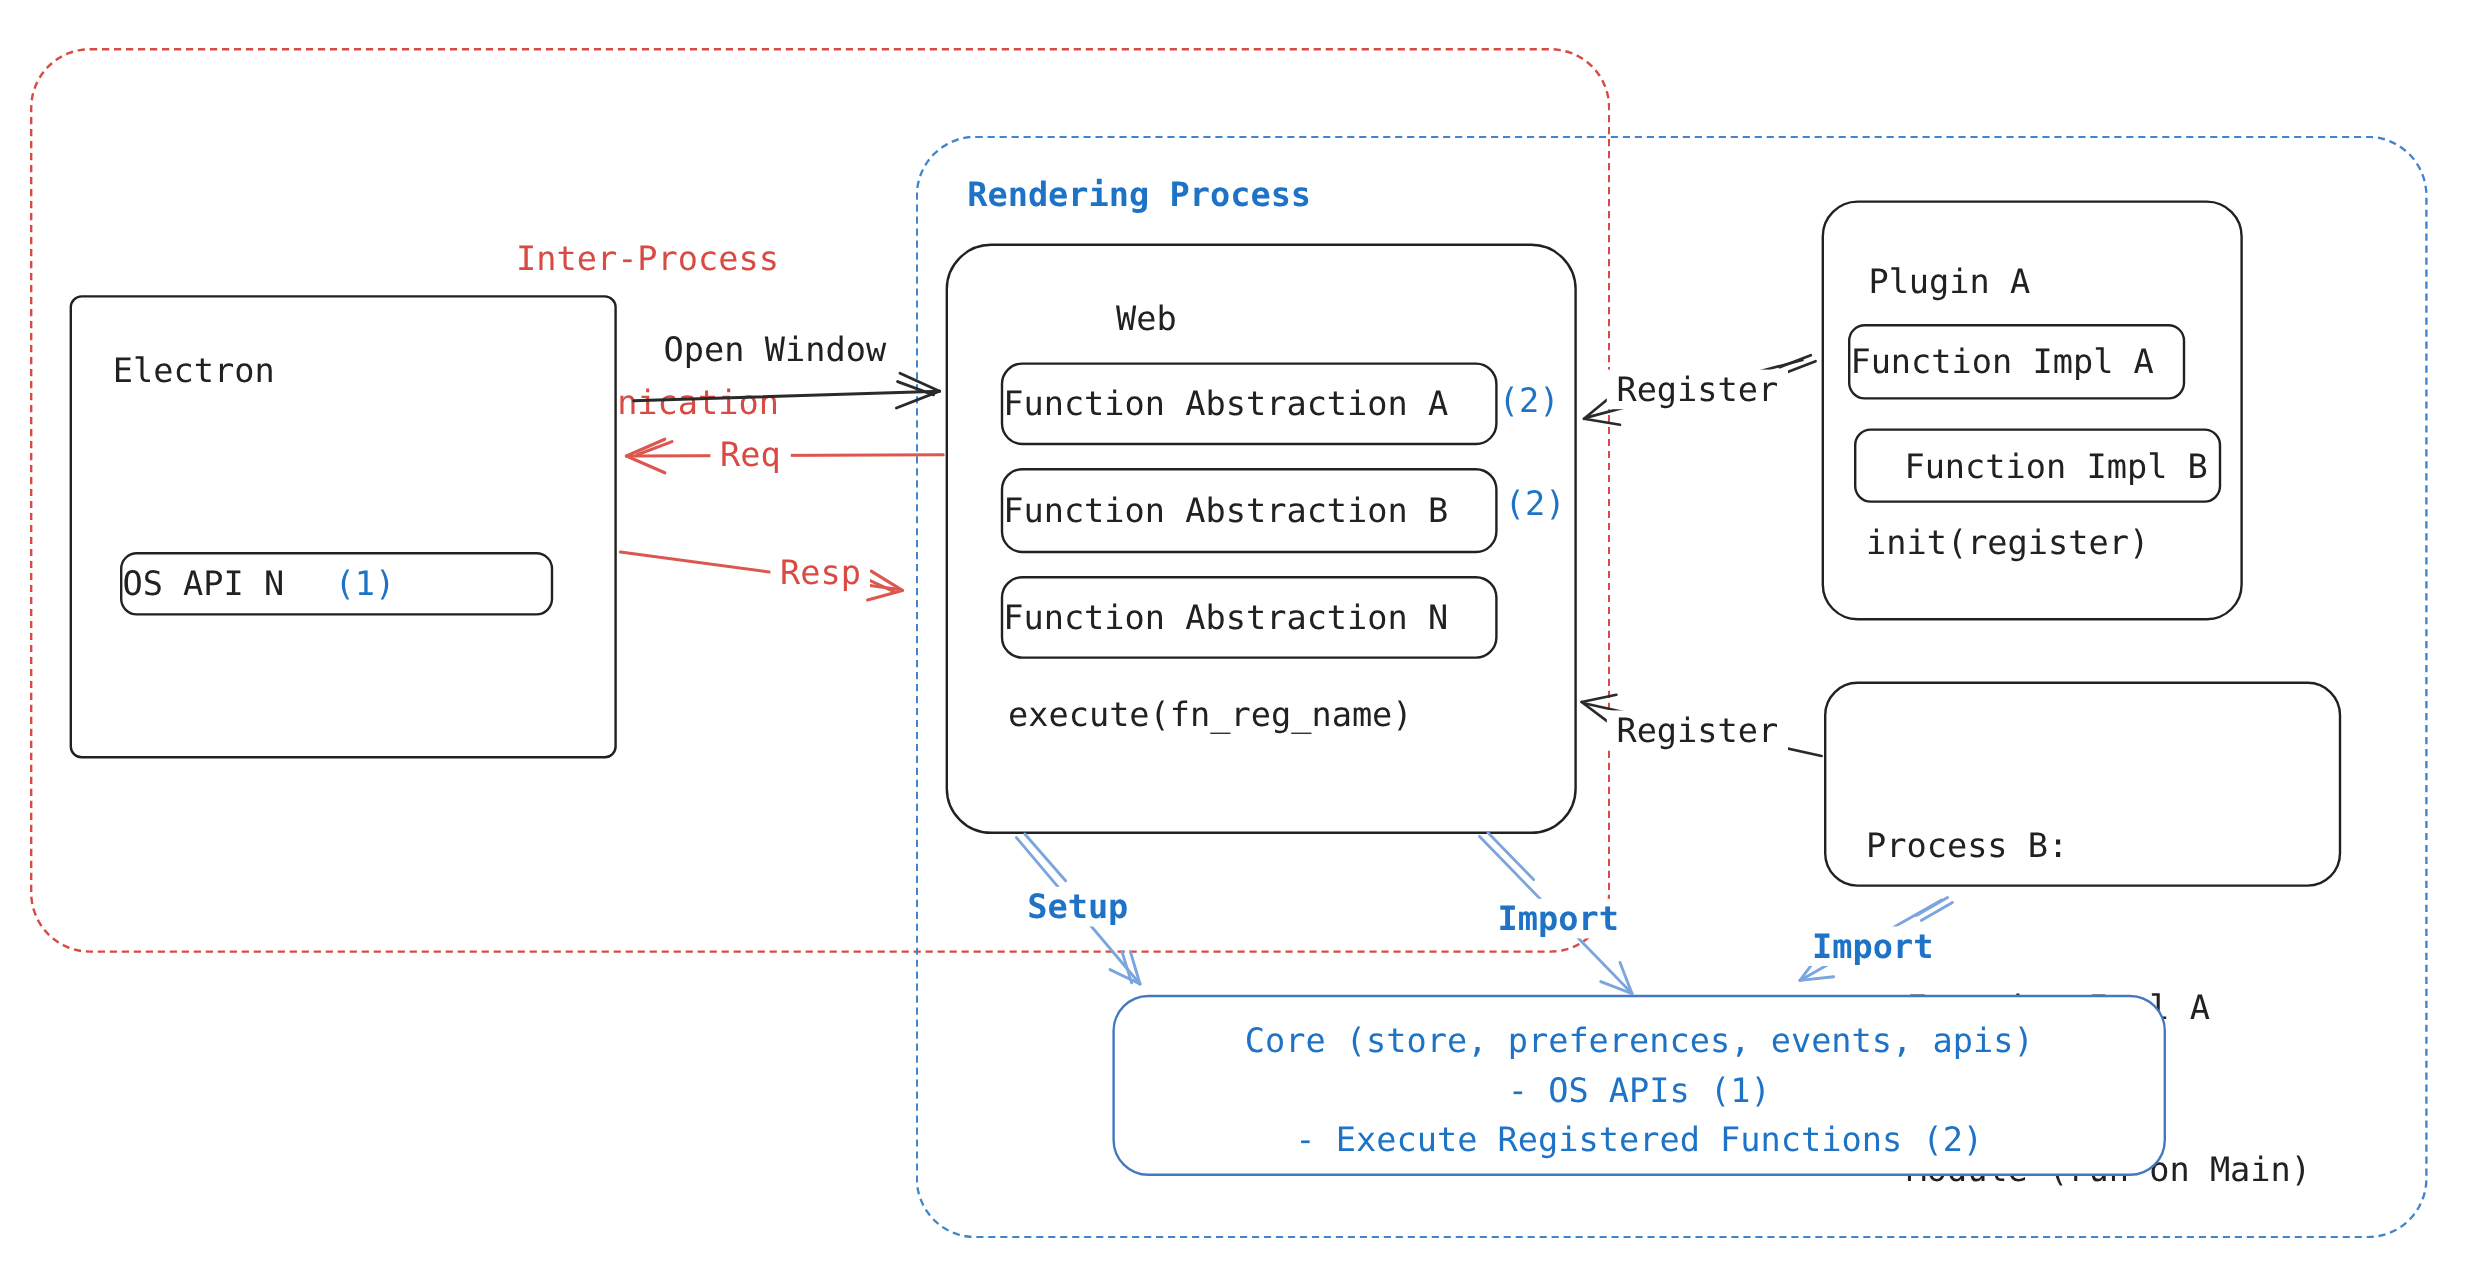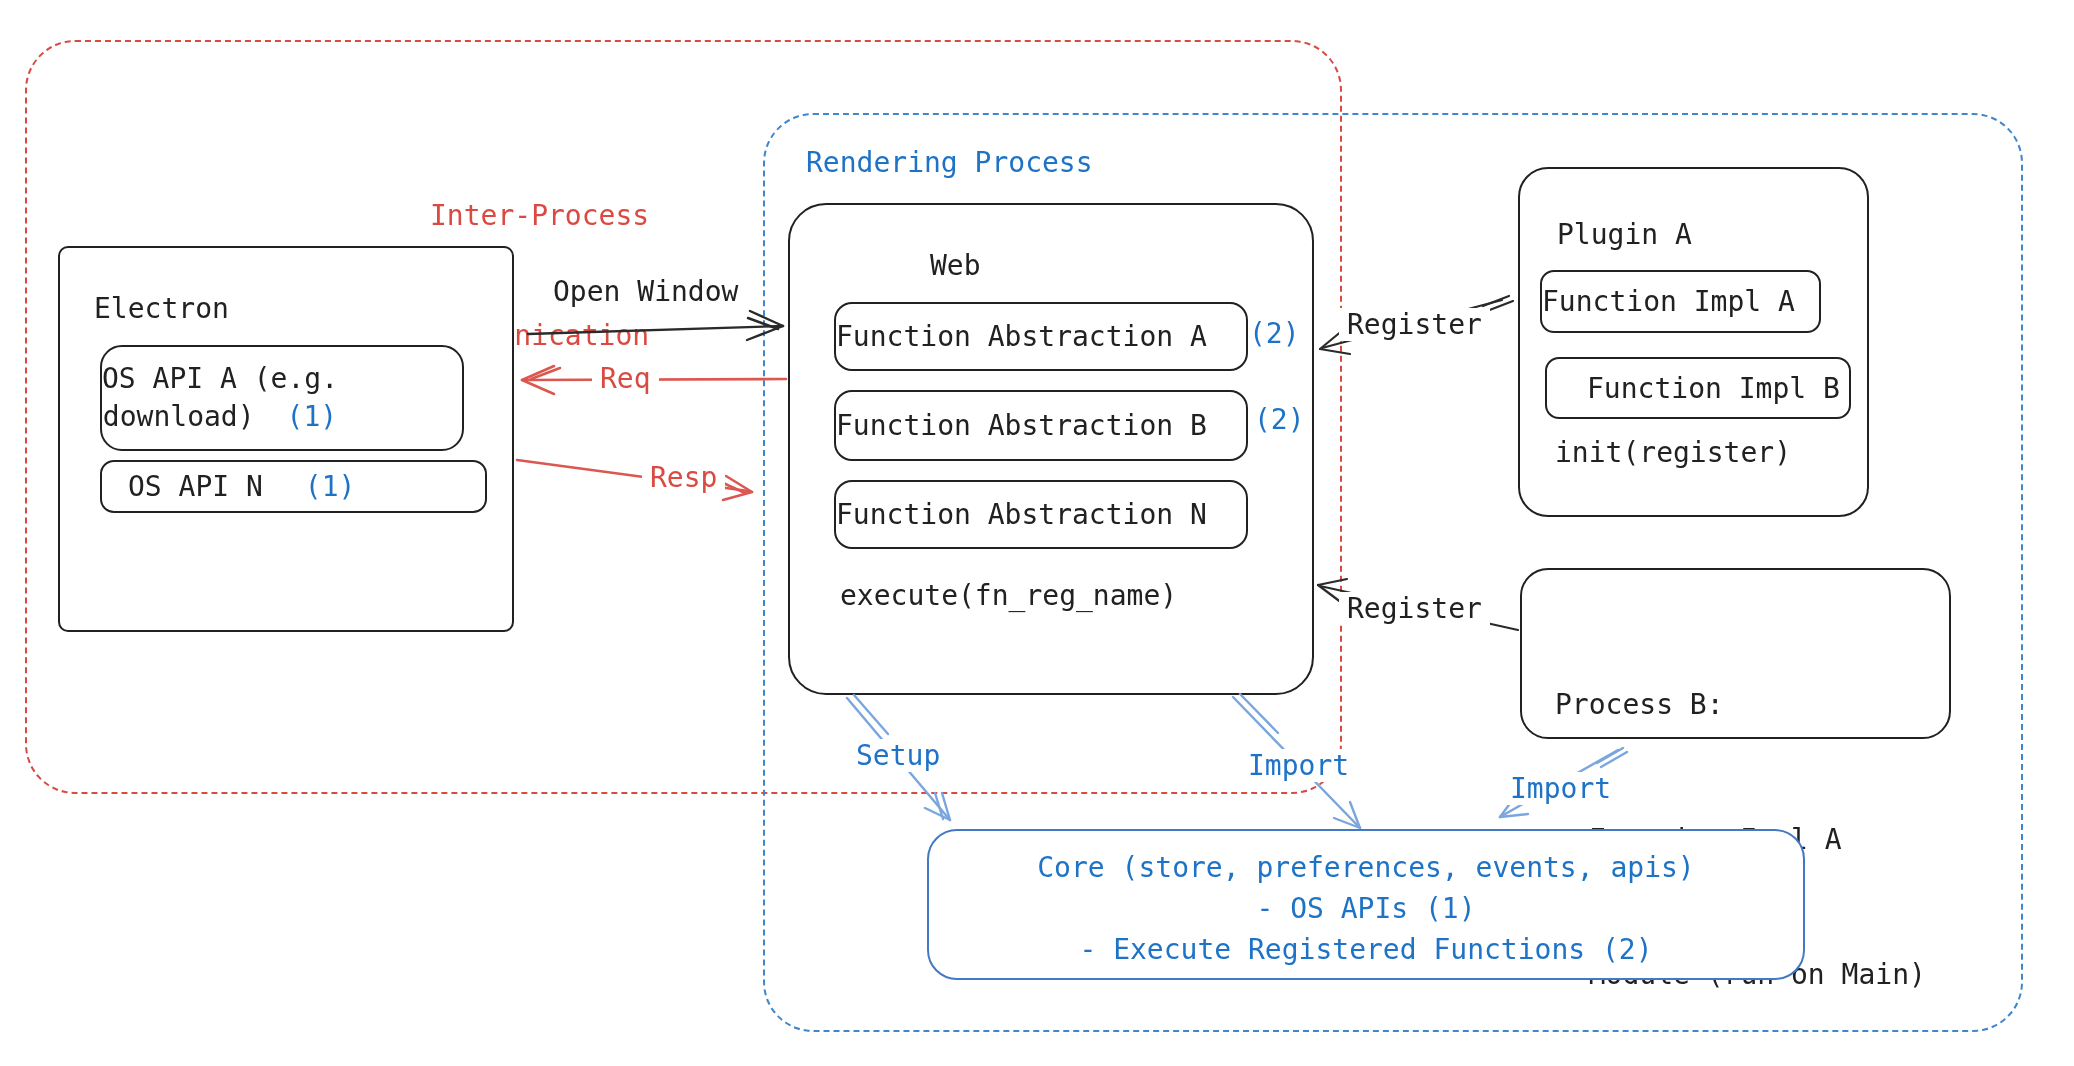--- a/index.html
+++ b/index.html
@@ -17,21 +17,21 @@
     font-size:28px;color:var(--ink);
   }
   .dashed{position:absolute;border:2.5px dashed;border-radius:50px;background:transparent;}
   .dashed.red{border-color:var(--red);}
   .dashed.blue{border-color:var(--dash-blue);}
   .node{position:absolute;background:#fff;border:2.3px solid var(--ink);}
   .subnode{position:absolute;background:#fff;border:2px solid var(--ink);
     display:flex;align-items:center;justify-content:flex-start;text-align:center;}
   .lbl{position:absolute;white-space:pre;}
   .red-text{color:var(--red);}
-  .blue-text{color:var(--blue);}
+  .blue-text{color:var(--blue);font-weight:bold;}
   .badge{color:var(--blue);}
   .center-col{display:flex;flex-direction:column;align-items:center;justify-content:center;}
   .arrow-label{position:absolute;background:#ffffff;padding:0 8px;white-space:pre;z-index:6;}
   svg.arrows{position:absolute;left:0;top:0;z-index:5;}
   .boundary-label{z-index:2;}
   .node{z-index:3;}
   .core-lines{position:absolute;left:0;right:0;text-align:center;color:var(--blue);}
 </style>
 </head>
 <body>
@@ -42,29 +42,21 @@
   <div class="dashed blue" style="left:763px;top:113px;width:1256px;height:915px;"></div>
 
   <div class="lbl red-text boundary-label" style="left:430px;top:116px;line-height:40px;">
     <div>Inter-Process</div>
     <div>Communication</div>
   </div>
   <div class="lbl blue-text boundary-label" style="left:806px;top:146px;">Rendering Process</div>
 
   <div class="node" style="left:58px;top:246px;width:452px;height:382px;border-radius:10px;">
     <div class="lbl" style="left:34px;top:44px;">Electron</div>
-    <div class="subnode" style="left:40px;top:97px;width:360px;height:102px;border-radius:22px;">
-      <div class="center-col" style="line-height:38px;">
-        <div>OS API A (e.g.</div>
-        <div>
-          <span>download)</span><span class="badge" style="margin-left:32px;">(1)</span>
-        </div>
-      </div>
-    </div>
-    <div class="subnode" style="left:40px;top:212px;width:357px;height:49px;border-radius:14px;padding-left:26px;">
+    <div class="subnode" style="left:40px;top:212px;width:357px;height:49px;border-radius:14px;">
       <div>
         <span>OS API N</span><span class="badge" style="margin-left:42px;">(1)</span>
       </div>
     </div>
   </div>
 
   <div class="node" style="left:788px;top:203px;width:522px;height:488px;border-radius:38px;">
     <div class="lbl" style="left:140px;top:44px;">Web</div>
     <div class="subnode" style="left:44px;top:97px;width:410px;height:65px;border-radius:18px;">
       <span>Function Abstraction A</span>

